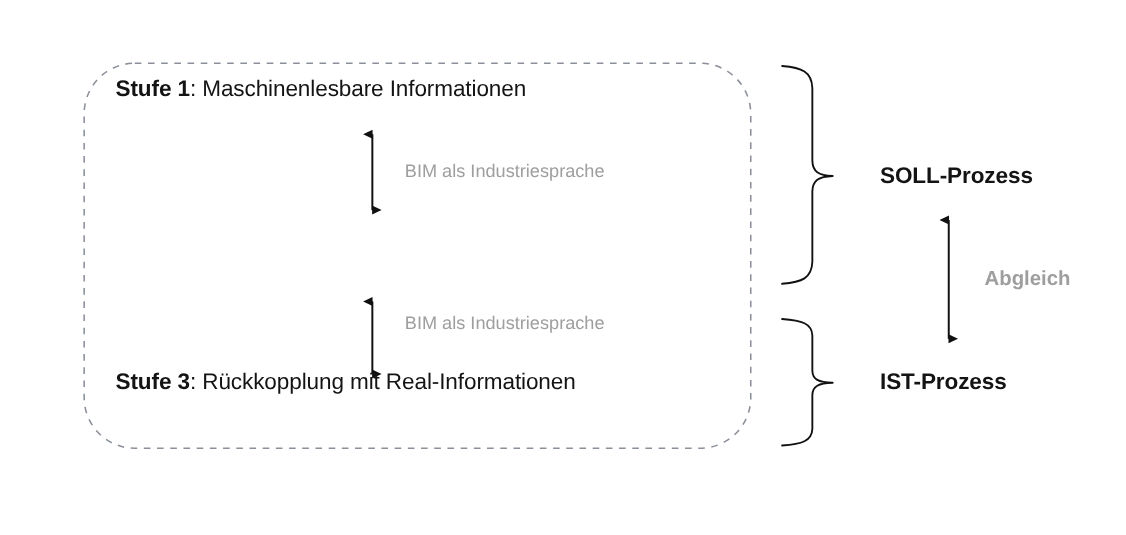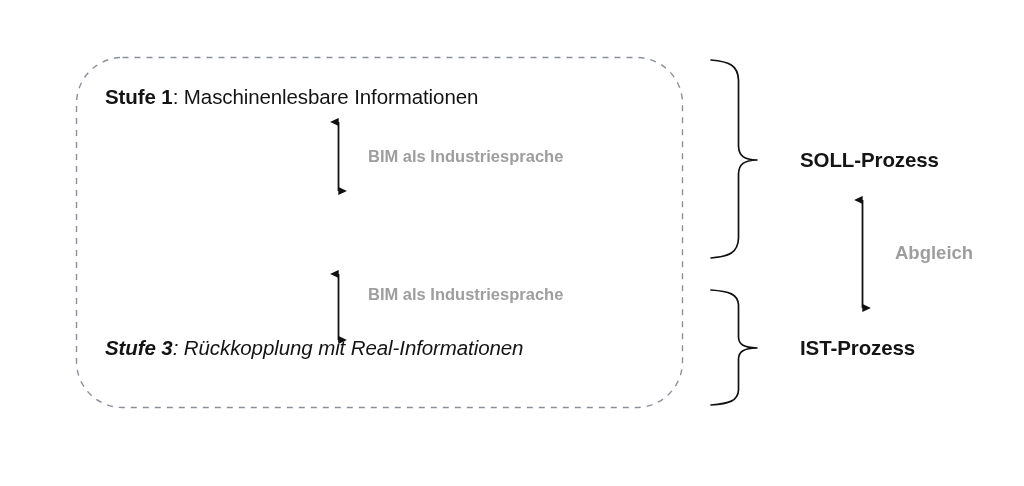--- a/index.html
+++ b/index.html
@@ -39,21 +39,21 @@
     font-weight: bold;
   }
   .stage-text .stage-desc {
     font-weight: normal;
   }
   .edge-label {
     position: absolute;
     white-space: nowrap;
     font-size: 16.5px;
     color: #9e9e9e;
-    font-weight: bold;
+    font-weight: normal;
     line-height: 1;
   }
   .process-label {
     position: absolute;
     white-space: nowrap;
     font-size: 20.5px;
     font-weight: bold;
     color: #141414;
     letter-spacing: -0.1px;
     line-height: 1;
@@ -100,26 +100,26 @@
              C 729 291.3, 738 294, 738.5 305
              L 738.5 337
              C 738.8 345, 744 347.6, 757 348
              C 744 348.4, 738.8 351, 738.5 359
              L 738.5 390
              C 738 401, 729 403.7, 711 405" fill="none" stroke="#111111" stroke-width="1.7" stroke-linecap="round" stroke-linejoin="round"></path>
 
     <line x1="862.5" y1="200" x2="862.5" y2="308" stroke="#111111" stroke-width="1.8" marker-start="url(#arrowUp)" marker-end="url(#arrowDown)"></line>
   </svg>
 
-  <div class="stage-text" style="left:105px; top:87px;">
+  <div class="stage-text" style="left:105px; top:71px;">
     <span class="stage-key">Stufe 1</span><span class="stage-desc">: </span><span class="stage-desc">Maschinenlesbare Informationen</span>
   </div>
 
 
-  <div class="stage-text" style="left:105px; top:338px;font-style:italic;">
+  <div class="stage-text" style="left:105px; top:338px;">
     <span class="stage-key">Stufe 3</span><span class="stage-desc">: </span><span class="stage-desc">Rückkopplung mit Real-Informationen</span>
   </div>
 
   <div class="edge-label" style="left:368px; top:148px;">BIM als Industriesprache</div>
 
   <div class="edge-label" style="left:368px; top:286px;">BIM als Industriesprache</div>
 
   <div class="process-label" style="left:800px; top:150px;">SOLL-Prozess</div>
 
   <div class="process-label" style="left:800px; top:338px;">IST-Prozess</div>

